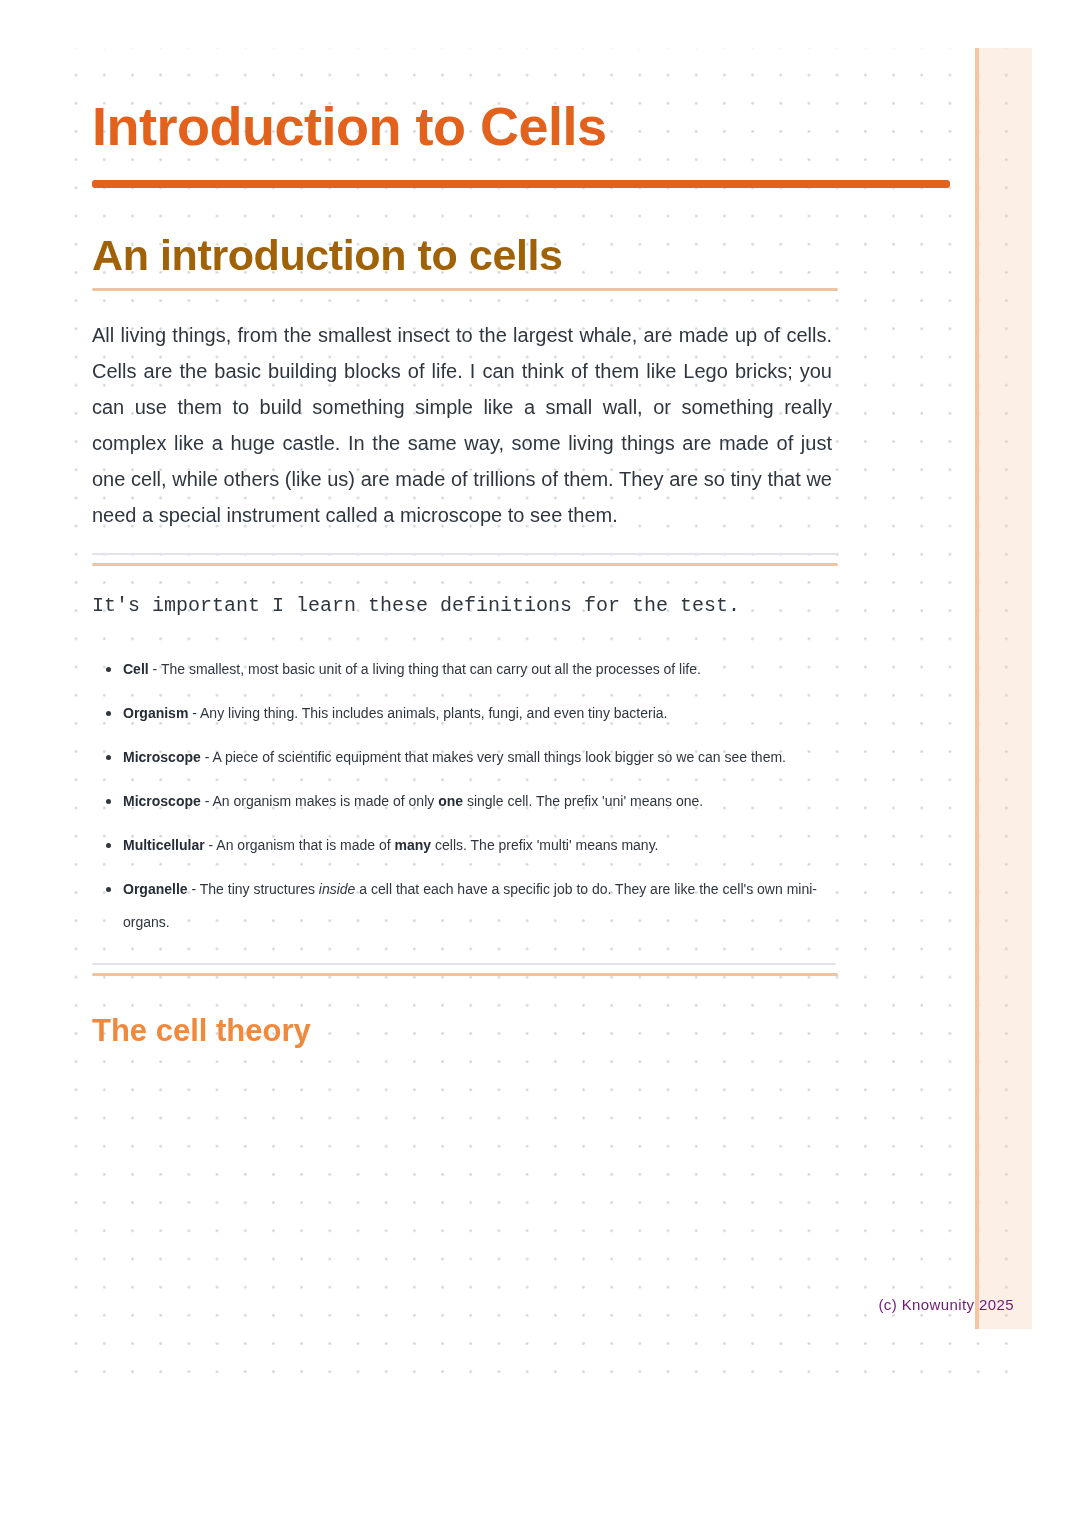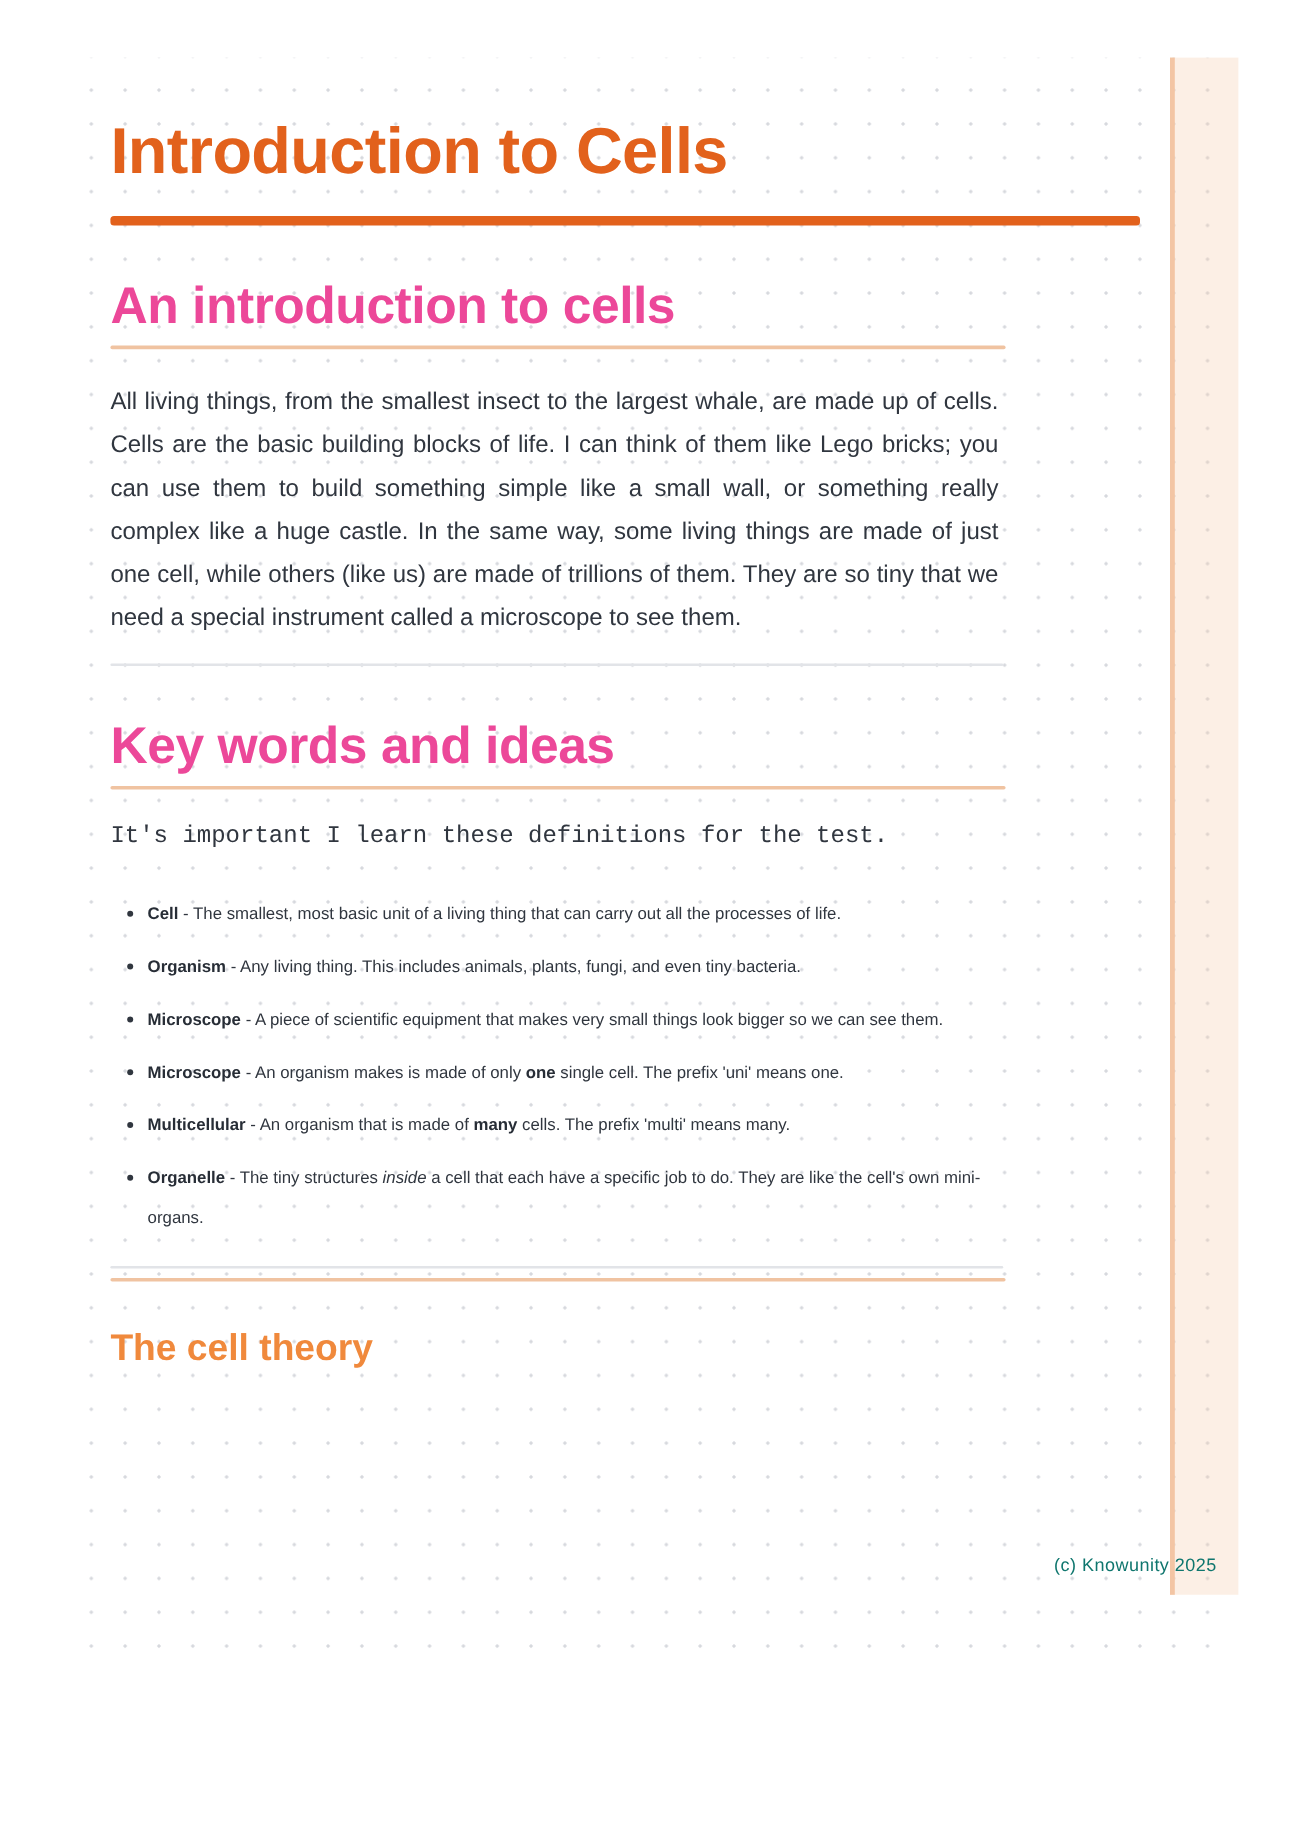--- a/index.html
+++ b/index.html
@@ -53,21 +53,21 @@
     background: #e2611c;
     border-radius: 3px;
   }
 
   h2.section-heading {
     margin-top: 42px;
     font-size: 43px;
     line-height: 50px;
     font-weight: 700;
     letter-spacing: -0.4px;
-    color: #ec4899;
+    color: #a16207;
   }
 
   .h2-underline {
     margin-top: 8px;
     width: 746px; height: 3px;
     background: #f0c3a1;
     border-radius: 2px;
   }
 
   .body-para {
@@ -117,42 +117,41 @@
     font-size: 31px;
     line-height: 38px;
     font-weight: 700;
     color: #f0893c;
   }
 
   .watermark {
     position: absolute;
     right: 66px; bottom: 64px;
     font-size: 15px;
-    color: #0f766e;
+    color: #701a75;
     letter-spacing: 0.4px;
   }
 </style>
 </head>
 <body>
 
 <div class="canvas">
   <div class="dot-grid"></div>
   <div class="side-stripe"></div>
 
   <div class="content">
     <h1 class="page-title">Introduction to Cells</h1>
     <div class="title-rule"></div>
 
     <h2 class="section-heading">An introduction to cells</h2>
     <div class="h2-underline"></div>
     <p class="body-para">All living things, from the smallest insect to the largest whale, are made up of cells. Cells are the basic building blocks of life. I can think of them like Lego bricks; you can use them to build something simple like a small wall, or something really complex like a huge castle. In the same way, some living things are made of just one cell, while others (like us) are made of trillions of them. They are so tiny that we need a special instrument called a microscope to see them.</p>
 
     <div class="divider"></div>
 
-    <h2 class="section-heading">Key words and ideas</h2>
     <div class="h2-underline"></div>
     <p class="lead">It's important I learn these definitions for the test.</p>
 
     <ul class="def-list" id="def-list">
         <li><span class="seg-b">Cell</span><span> - The smallest, most basic unit of a living thing that can carry out all the processes of life.</span></li>
         <li><span class="seg-b">Organism</span><span> - Any living thing. This includes animals, plants, fungi, and even tiny bacteria.</span></li>
         <li><span class="seg-b">Microscope</span><span> - A piece of scientific equipment that makes very small things look bigger so we can see them.</span></li>
         <li><span class="seg-b">Microscope</span><span> - An organism makes is made of only </span><span class="seg-b">one</span><span> single cell. The prefix 'uni' means one.</span></li>
         <li><span class="seg-b">Multicellular</span><span> - An organism that is made of </span><span class="seg-b">many</span><span> cells. The prefix 'multi' means many.</span></li>
         <li><span class="seg-b">Organelle</span><span> - The tiny structures </span><span class="seg-i">inside</span><span> a cell that each have a specific job to do. They are like the cell's own mini-organs.</span></li>

